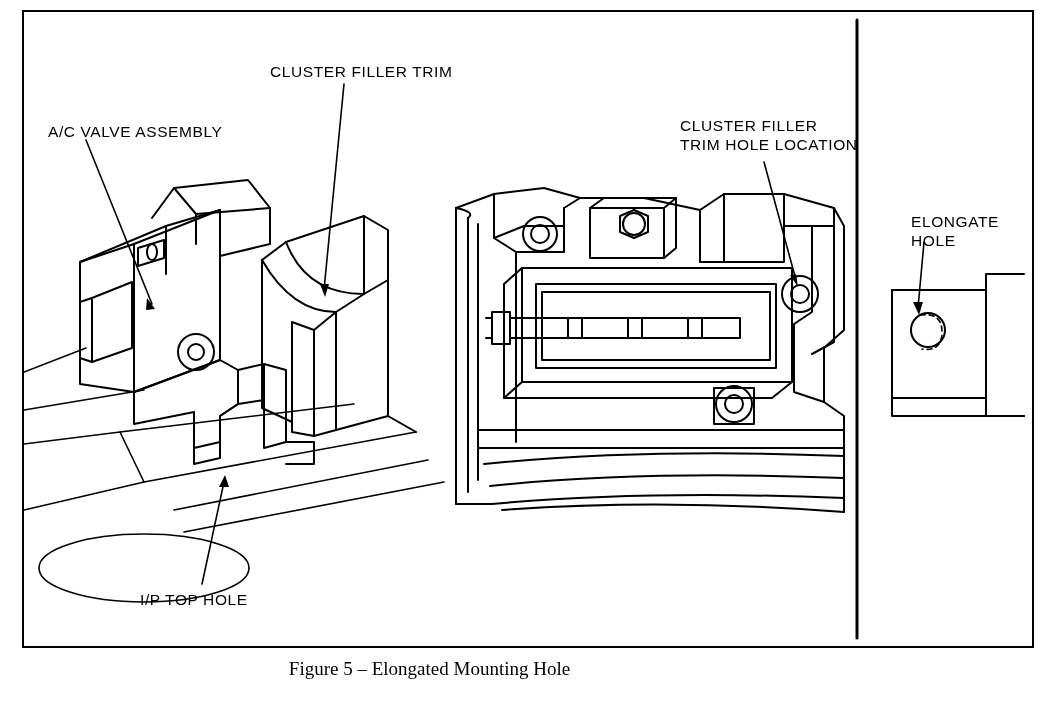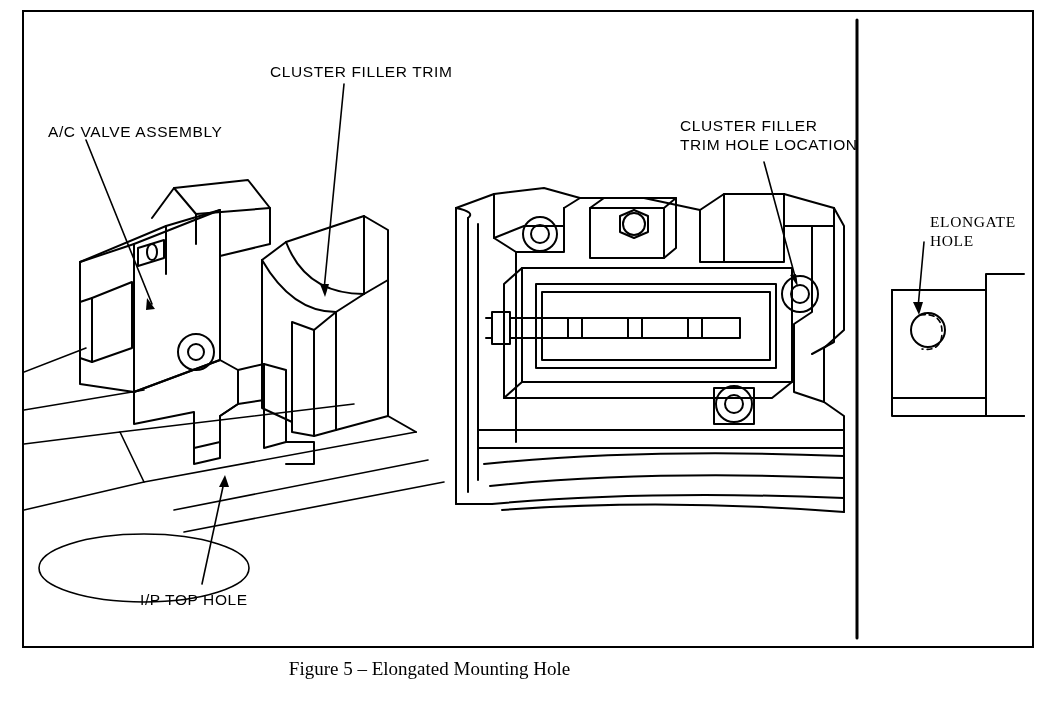--- a/index.html
+++ b/index.html
@@ -189,20 +189,20 @@
 
     <div class="callout" style="left:24px; top:110px;">A/C VALVE ASSEMBLY</div>
 
     <div class="callout" style="left:246px; top:50px;">CLUSTER FILLER TRIM</div>
 
     <div class="callout" style="left:640px; top:104px;margin-left:16px;">CLUSTER FILLER
 TRIM HOLE LOCATION</div>
 
     <div class="callout" style="left:116px; top:578px;">I/P TOP HOLE</div>
 
-    <div class="callout" style="left:906px; top:200px;font-family:Liberation Serif, serif;">ELONGATE
+    <div class="callout" style="left:887px; top:200px;">ELONGATE
 HOLE</div>
 
   </div>
 
   <div id="caption">Figure 5 – Elongated Mounting Hole</div>
 
 </div>
 
 </body></html>

